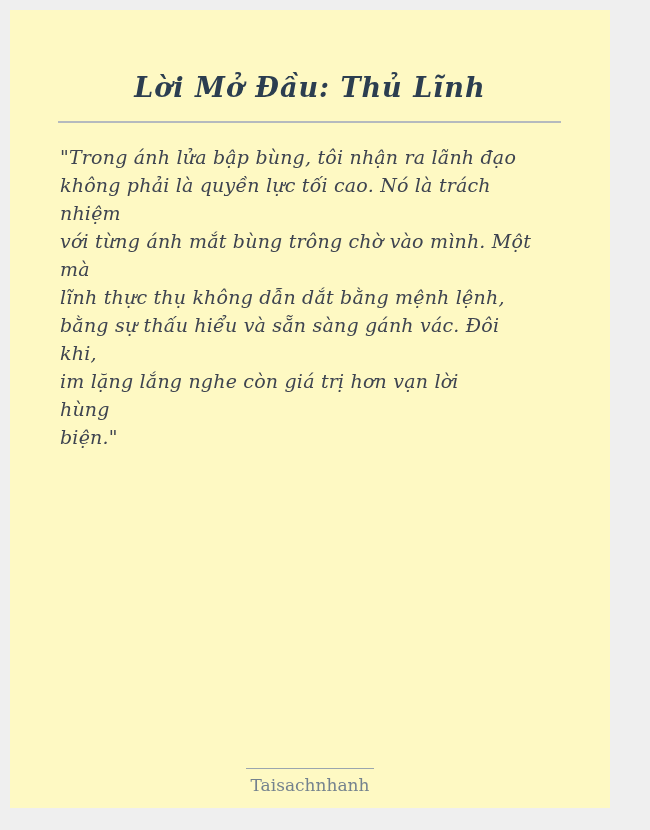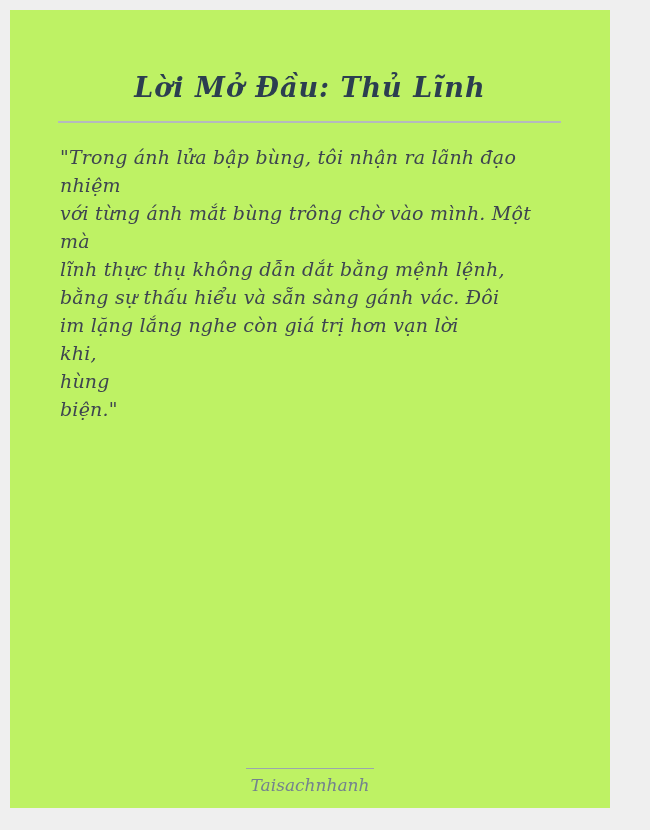--- a/index.html
+++ b/index.html
@@ -10,21 +10,21 @@
   .viewport {
     position: relative;
     width: 650px; height: 830px;
     background: #efefef;
     overflow: hidden;
   }
   .paper {
     position: absolute;
     left: 10px; top: 10px;
     width: 600px; height: 798px;
-    background: #bef264;
+    background: #fef9c3;
   }
   .title {
     position: absolute;
     top: 62px; left: 0;
     width: 100%;
     text-align: center;
     font-family: "DejaVu Serif", serif;
     font-style: italic;
     font-weight: bold;
     font-size: 27px;
@@ -61,44 +61,44 @@
   }
   .footer-divider {
     margin: 0 auto;
     width: 128px;
     border: none;
     border-top: 1px solid #9aa6ae;
   }
   .footer-text {
     margin-top: 6px;
     font-family: "DejaVu Serif", serif;
-    font-style: italic;
     font-size: 17px;
     color: #74828e;
   }
 </style>
 </head>
 <body>
 
 <div class="viewport">
   <div class="paper">
 
     <h1 class="title">Lời Mở Đầu: Thủ Lĩnh</h1>
 
     <hr class="title-divider">
 
     <div class="body-text">
       <div class="body-line">"Trong ánh lửa bập bùng, tôi nhận ra lãnh đạo</div>
+      <div class="body-line">không phải là quyền lực tối cao. Nó là trách</div>
       <div class="body-line">nhiệm</div>
       <div class="body-line">với từng ánh mắt bùng trông chờ vào mình. Một</div>
       <div class="body-line">mà</div>
       <div class="body-line">lĩnh thực thụ không dẫn dắt bằng mệnh lệnh,</div>
       <div class="body-line">bằng sự thấu hiểu và sẵn sàng gánh vác. Đôi</div>
+      <div class="body-line">khi,</div>
       <div class="body-line">im lặng lắng nghe còn giá trị hơn vạn lời</div>
-      <div class="body-line">khi,</div>
       <div class="body-line">hùng</div>
       <div class="body-line">biện."</div>
     </div>
 
     <div class="footer">
       <hr class="footer-divider">
       <div class="footer-text">Taisachnhanh</div>
     </div>
 
   </div>

